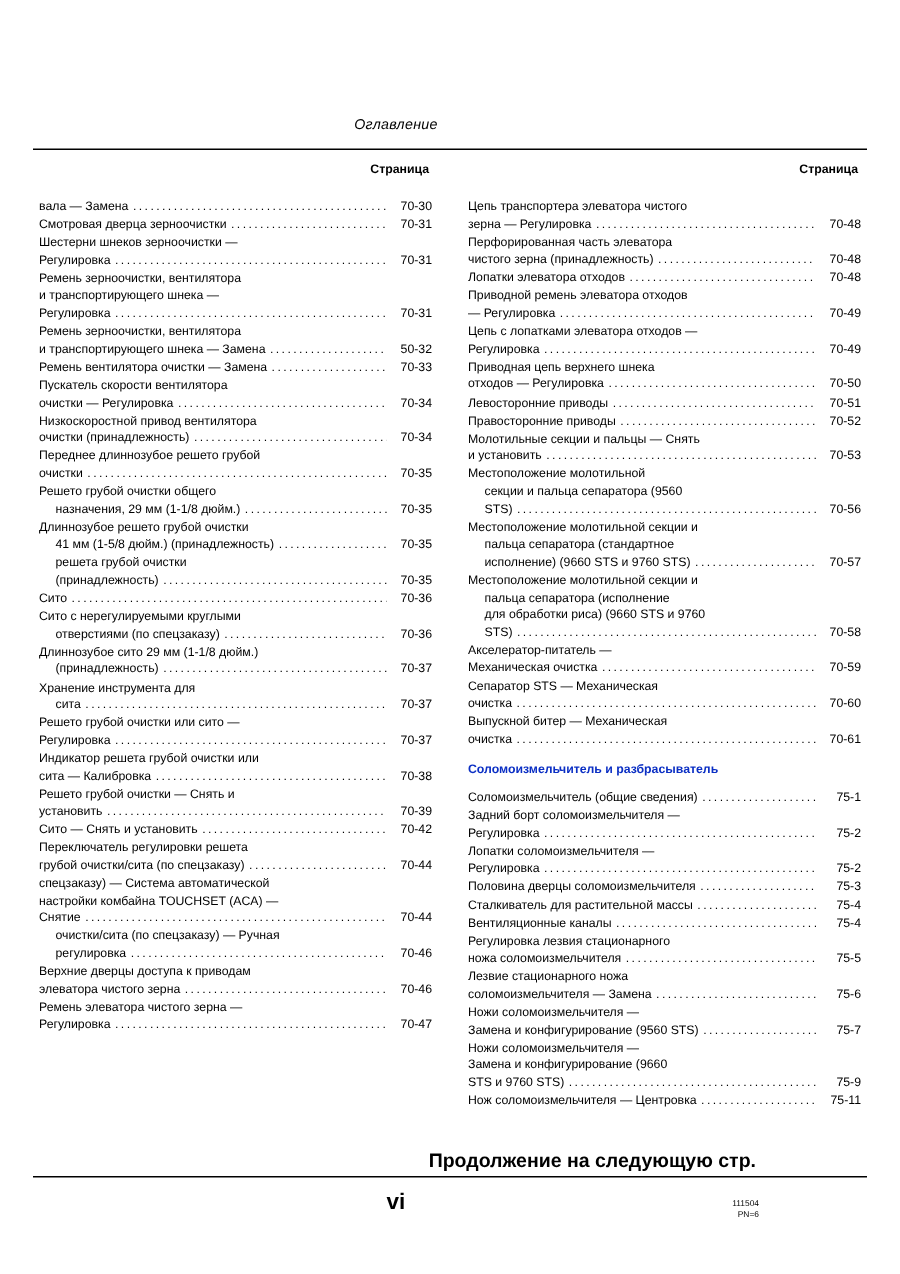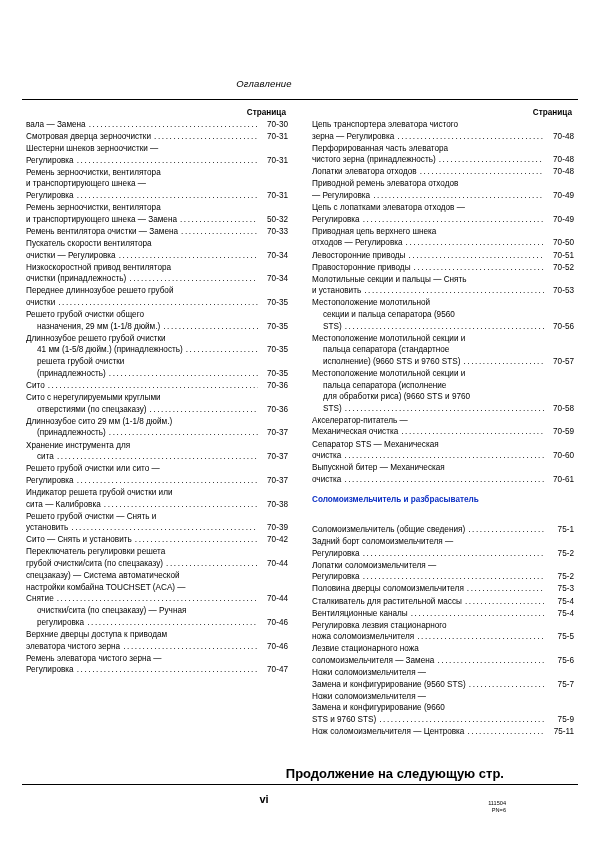--- a/index.html
+++ b/index.html
@@ -47,21 +47,21 @@
     top: 0;
     width: 262px;
   }
   .col-left { left: 4px; }
   .col-right { left: 290px; }
 
   .page-label {
     text-align: right;
     font-weight: bold;
     font-size: 8.2px;
-    margin-bottom: 2px;
+    margin-bottom: 15px;
     padding-right: 2px;
   }
 
   .entry {
     position: relative;
     font-size: 8.2px;
     line-height: 11.6px;
     margin-bottom: 0.5px;
   }
   .entry .text {
@@ -93,38 +93,38 @@
     white-space: nowrap;
     min-width: 30px;
   }
   .indent1 { padding-left: 11px; }
   .section-head {
     font-weight: bold;
     font-size: 8.2px;
     line-height: 11.6px;
     color: #1a3fd0;
     margin-top: 9px;
-    margin-bottom: 18px;
+    margin-bottom: 7px;
   }
   .section-head.blue { color: #0b2fc4; }
 
   .continued {
     position: absolute;
     right: 24px;
     top: 766px;
     font-weight: bold;
     font-size: 13px;
   }
   .folio {
     position: absolute;
     left: 0; right: 0;
     top: 793px;
     text-align: center;
     font-weight: bold;
-    font-size: 11px;
+    font-size: 15px;
   }
   .corner {
     position: absolute;
     right: 22px;
     top: 800px;
     text-align: right;
     font-size: 5.6px;
     line-height: 7px;
     color: #000;
   }

